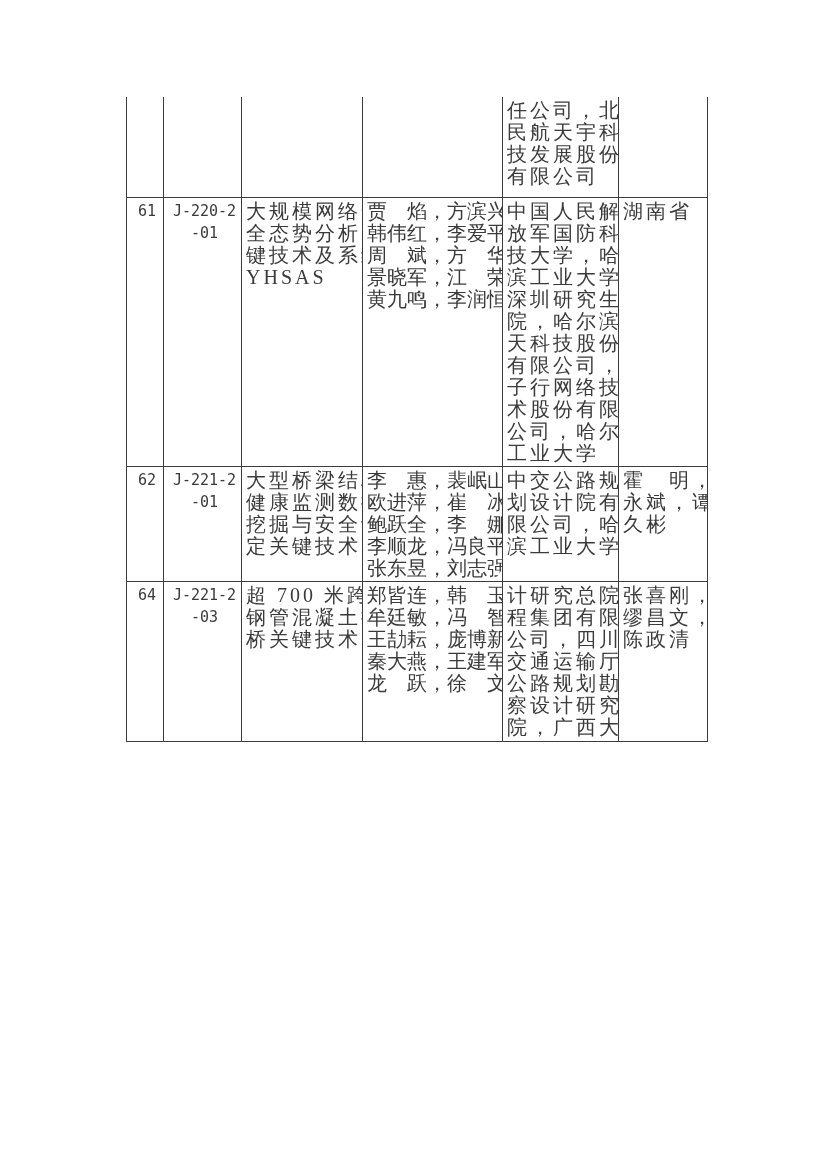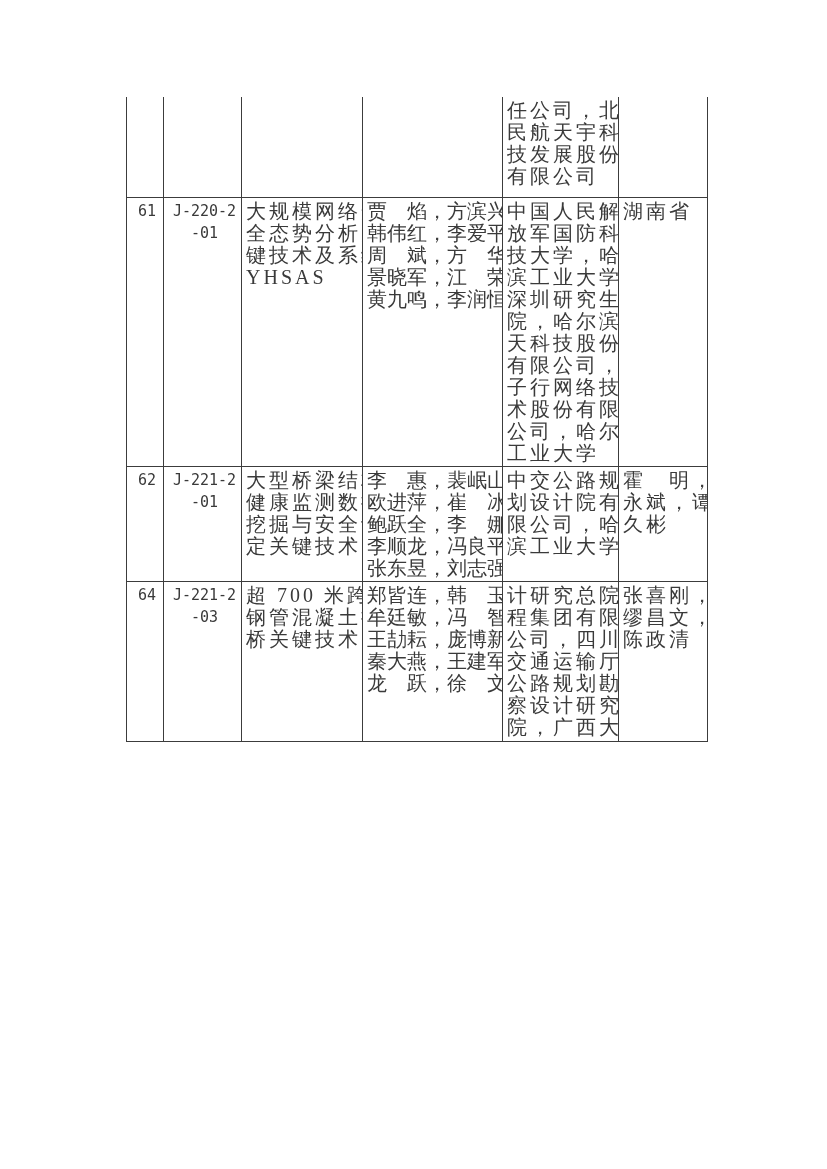--- a/index.html
+++ b/index.html
@@ -25,21 +25,21 @@
     vertical-align: top;
     padding: 2px 3px 0 4px;
     font-size: 20px;
     line-height: 22px;
     white-space: pre;
     overflow: hidden;
     color: #3a3a3a;
   }
   tr.r0 td { border-top: none; height: 98px; }
   tr.r1 td { height: 266px; }
-  tr.r2 td { height: 112px; }
+  tr.r2 td { height: 112px; border-radius: 17px; }
   tr.r3 td { height: 308px; }
   tr.r4 td { height: 157px; margin-left: 40px; }
   td.num, td.code {
     text-align: center;
     font-family: "DejaVu Sans Mono", "Liberation Mono", monospace;
     font-size: 15px;
     padding-left: 5px;
     padding-right: 1px;
   }
   td.title     { letter-spacing: 3px; }

